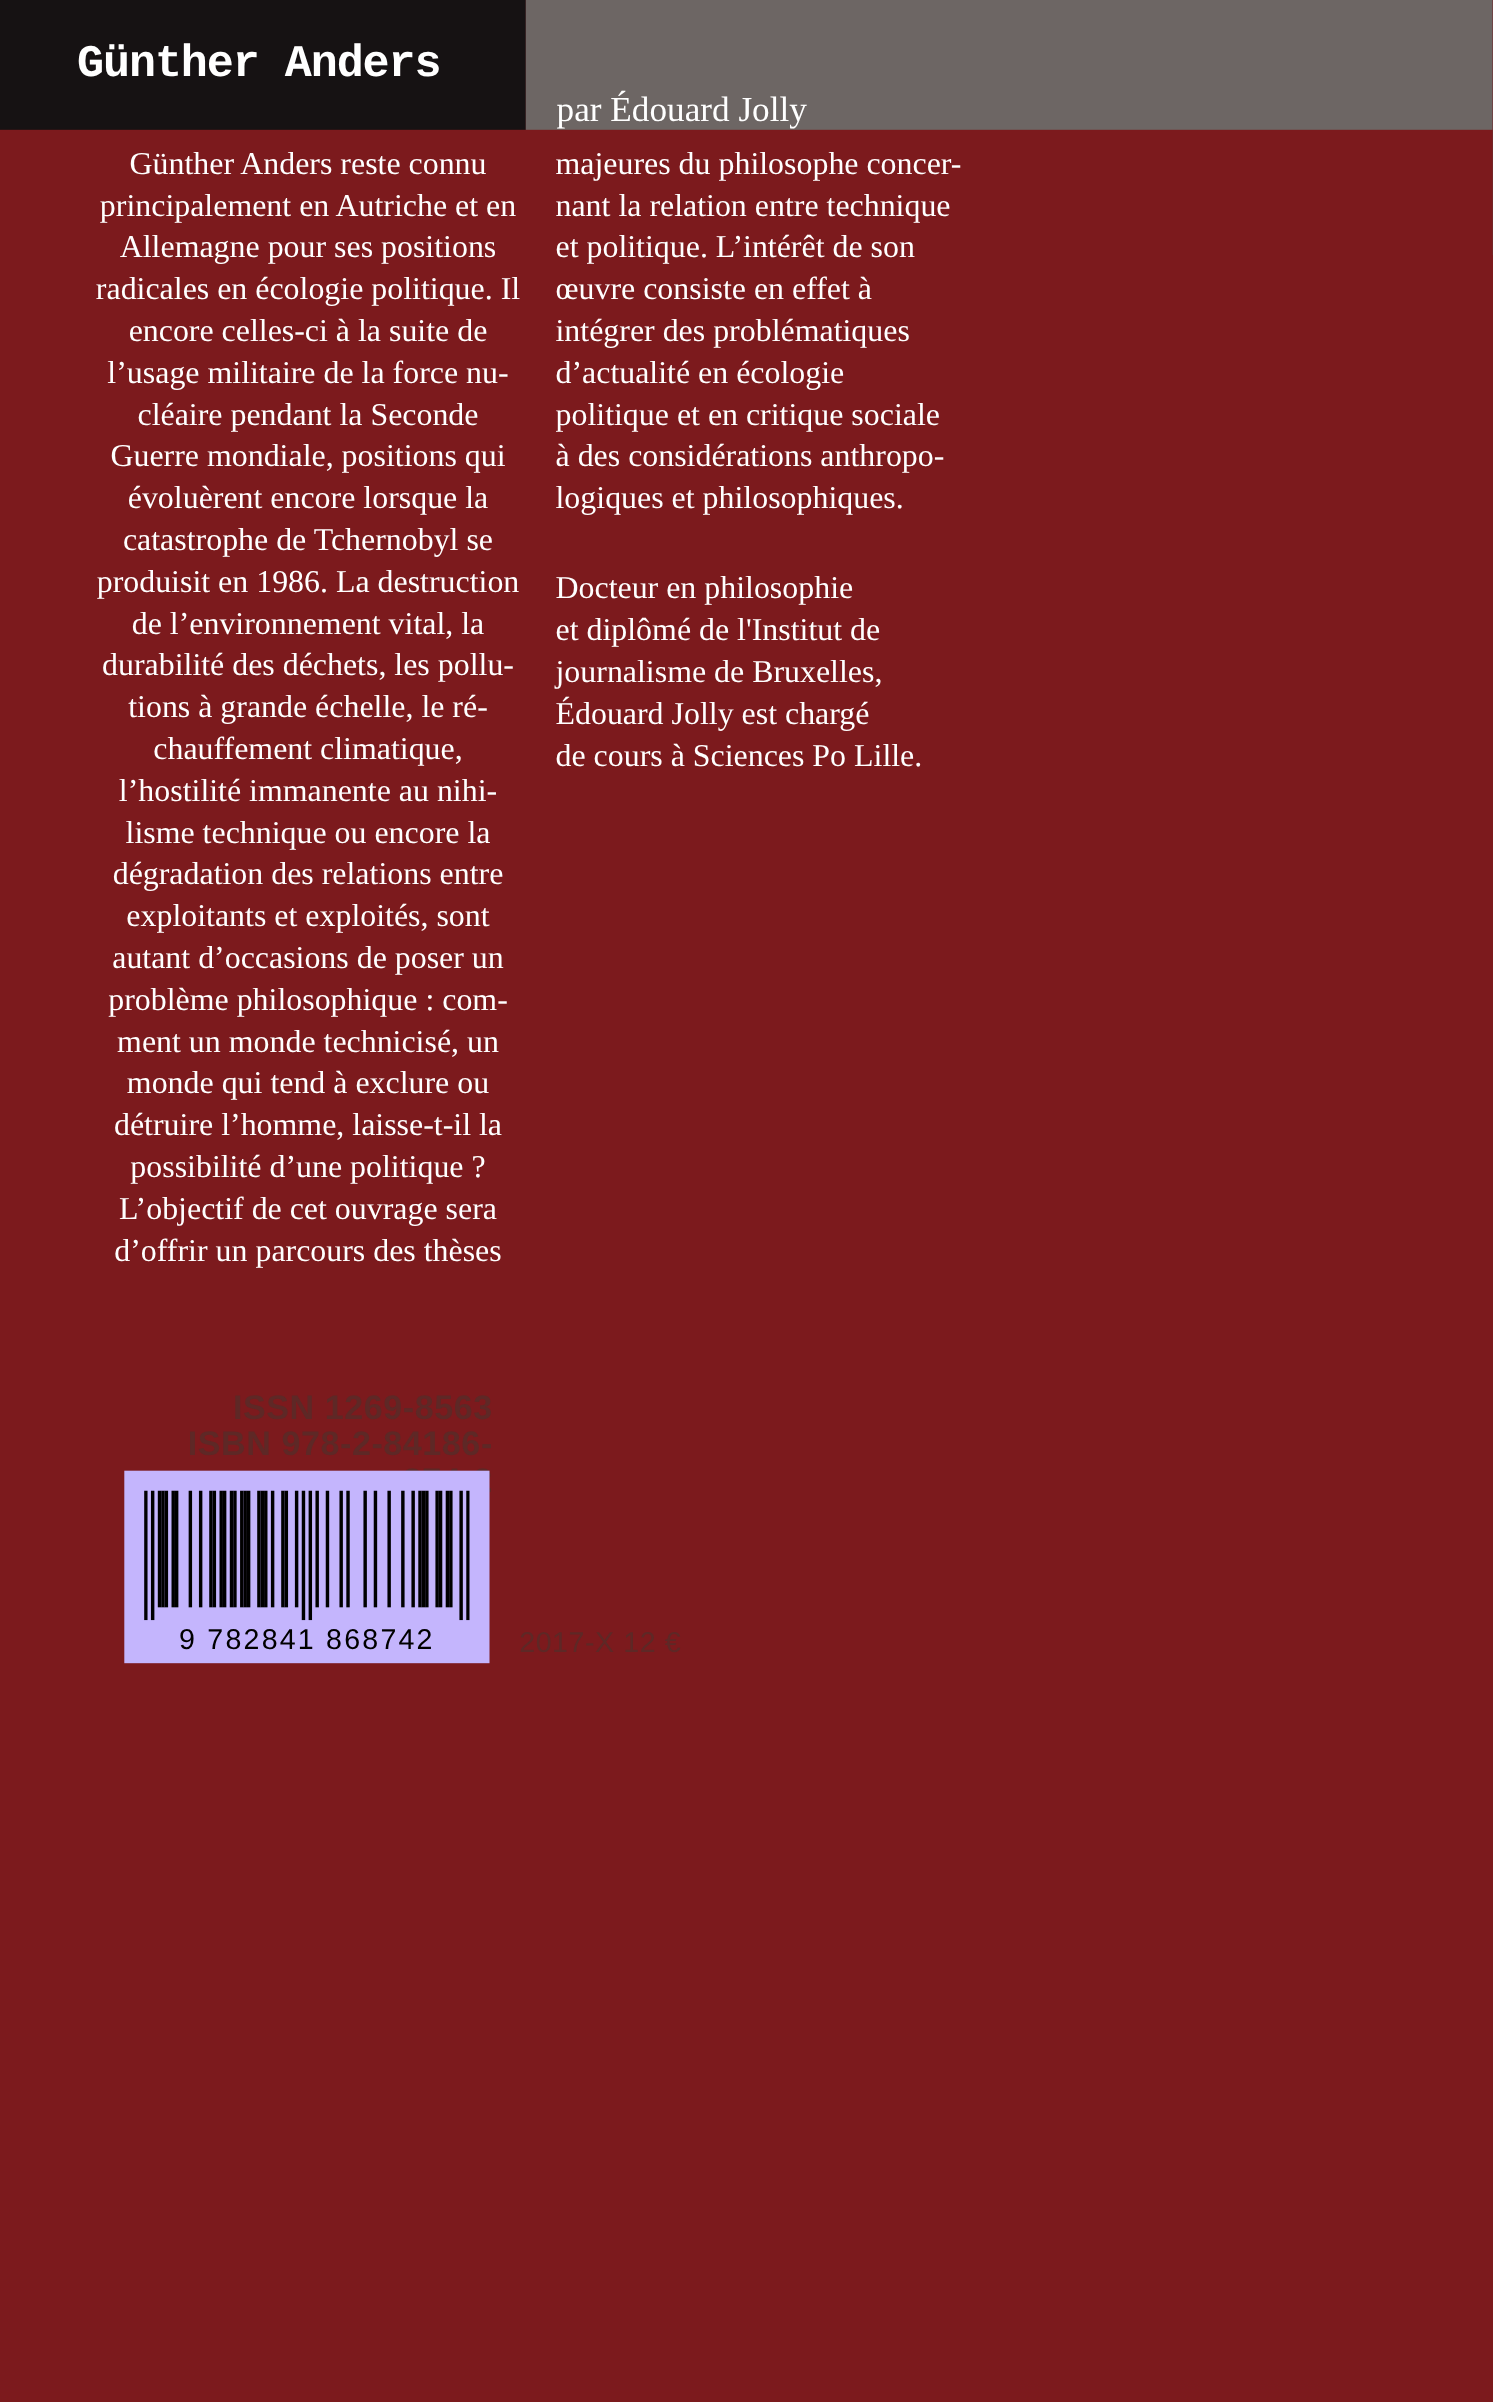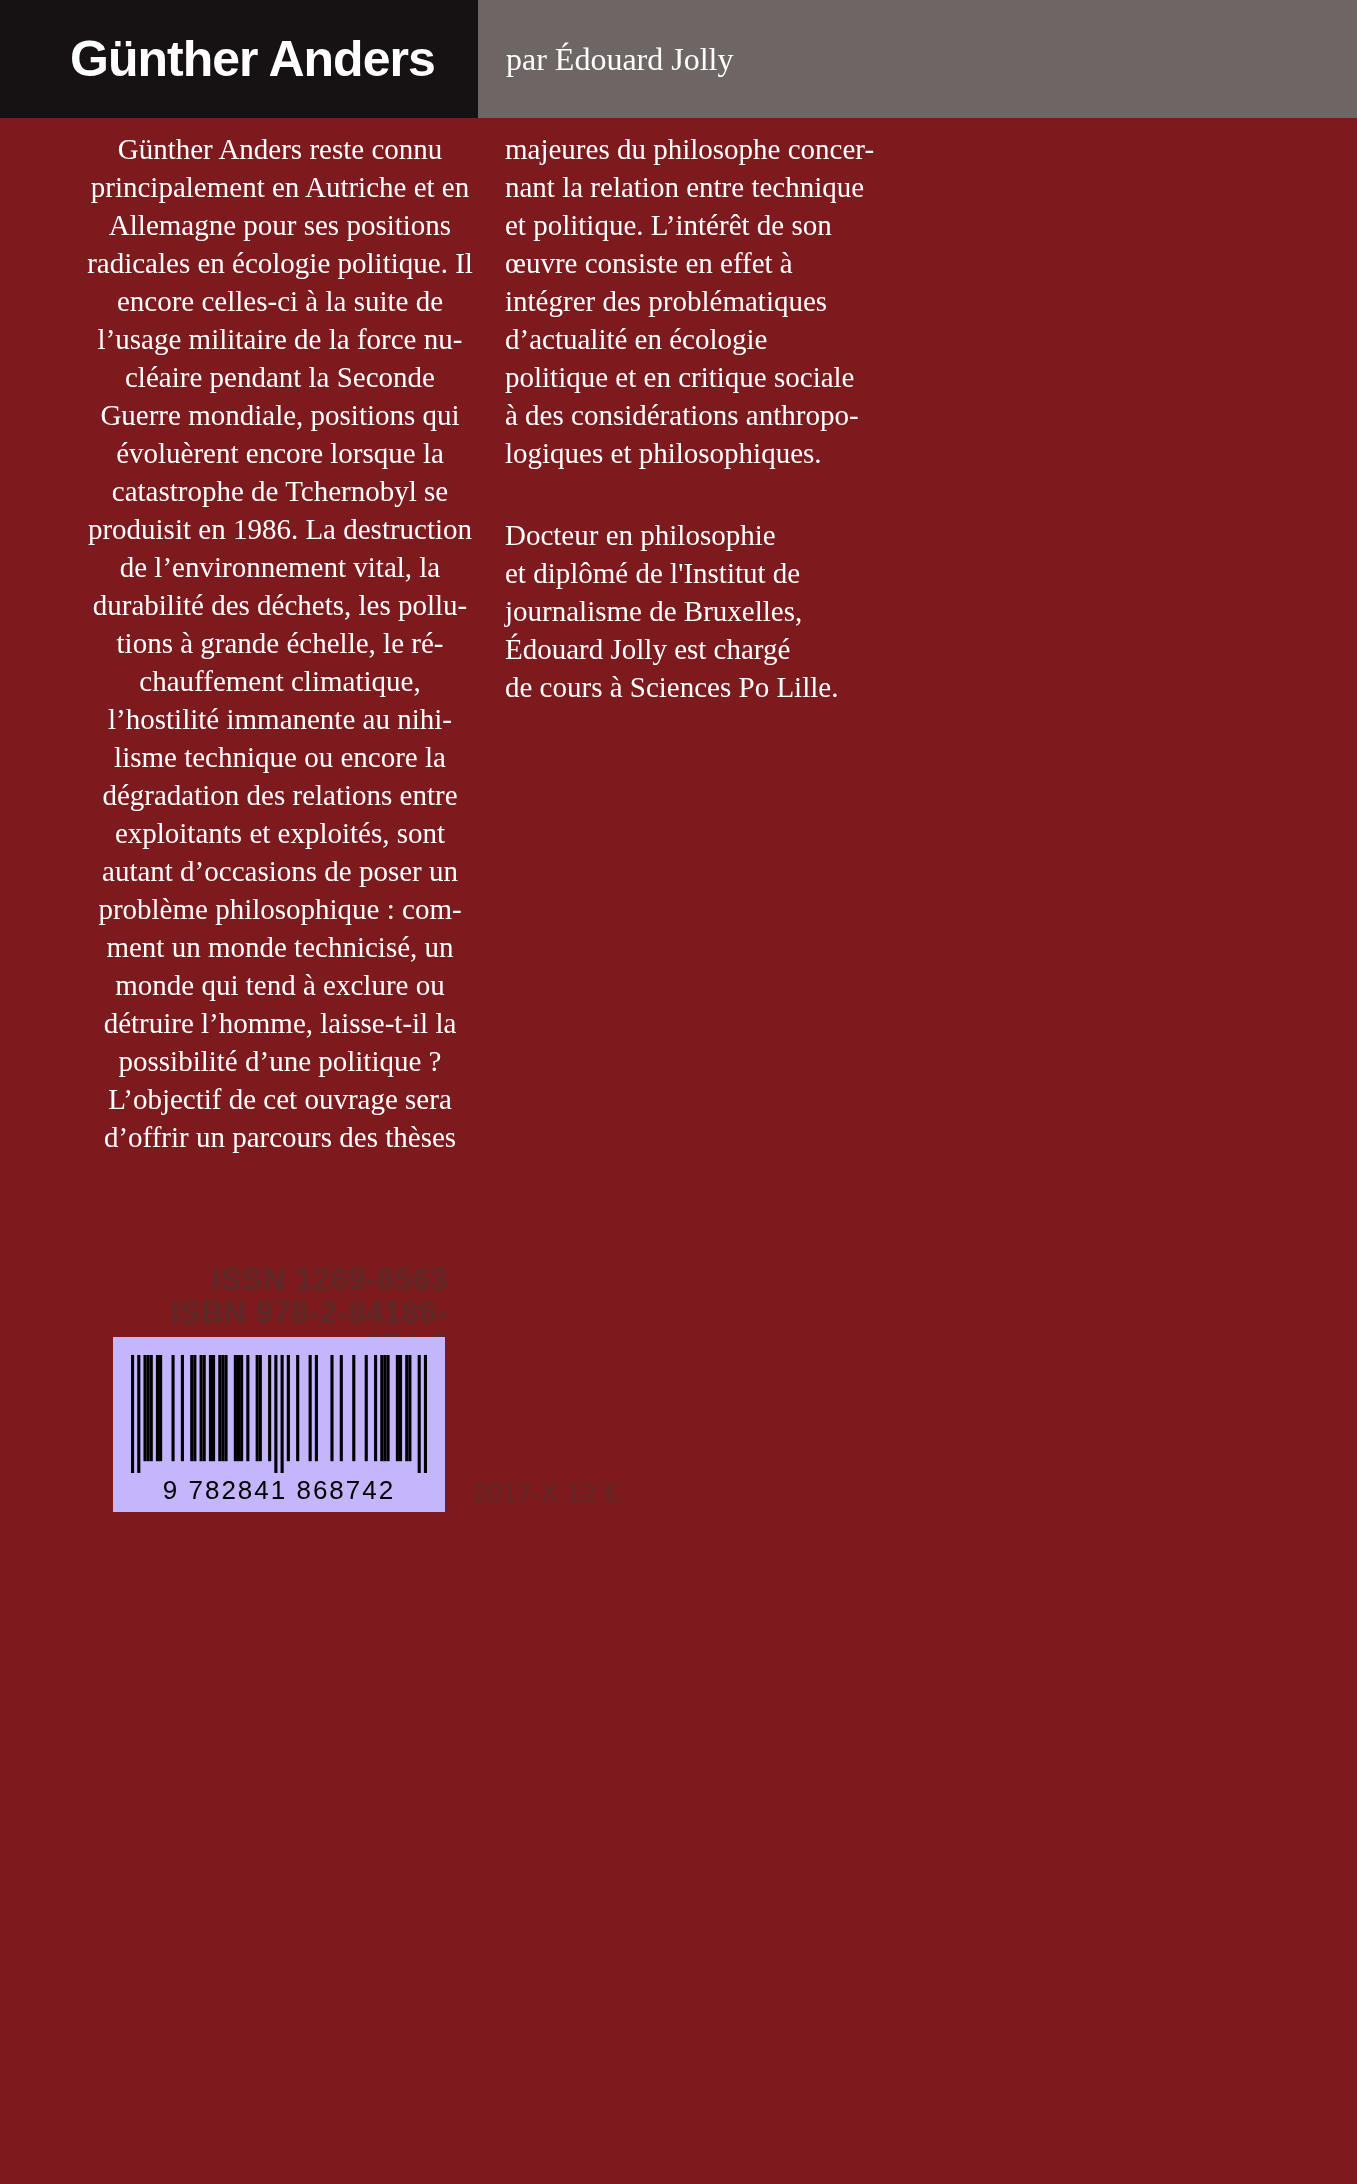--- a/index.html
+++ b/index.html
@@ -31,33 +31,33 @@
   }
   .band-black{
     width:478px;
     height:100%;
     background:var(--header-black);
     display:flex;
     align-items:center;
     padding-left:70px;
   }
   .book-title{
-    font-family:Liberation Sans, sans-serif;
+    font-family:Liberation Mono, monospace;
     font-weight:bold;
-    font-size:50px;
+    font-size:41px;
     letter-spacing:-1px;
     color:var(--text);
     white-space:nowrap;
   }
   .band-gray{
     flex:1;
     height:100%;
     background:var(--header-gray);
     display:flex;
-    align-items:center;
+    align-items:flex-end;
     padding-left:28px;
   }
   .byline{
     font-family:"Liberation Serif", serif;
     font-size:32px;
     color:var(--text);
     white-space:nowrap;
   }
   
   .col{

